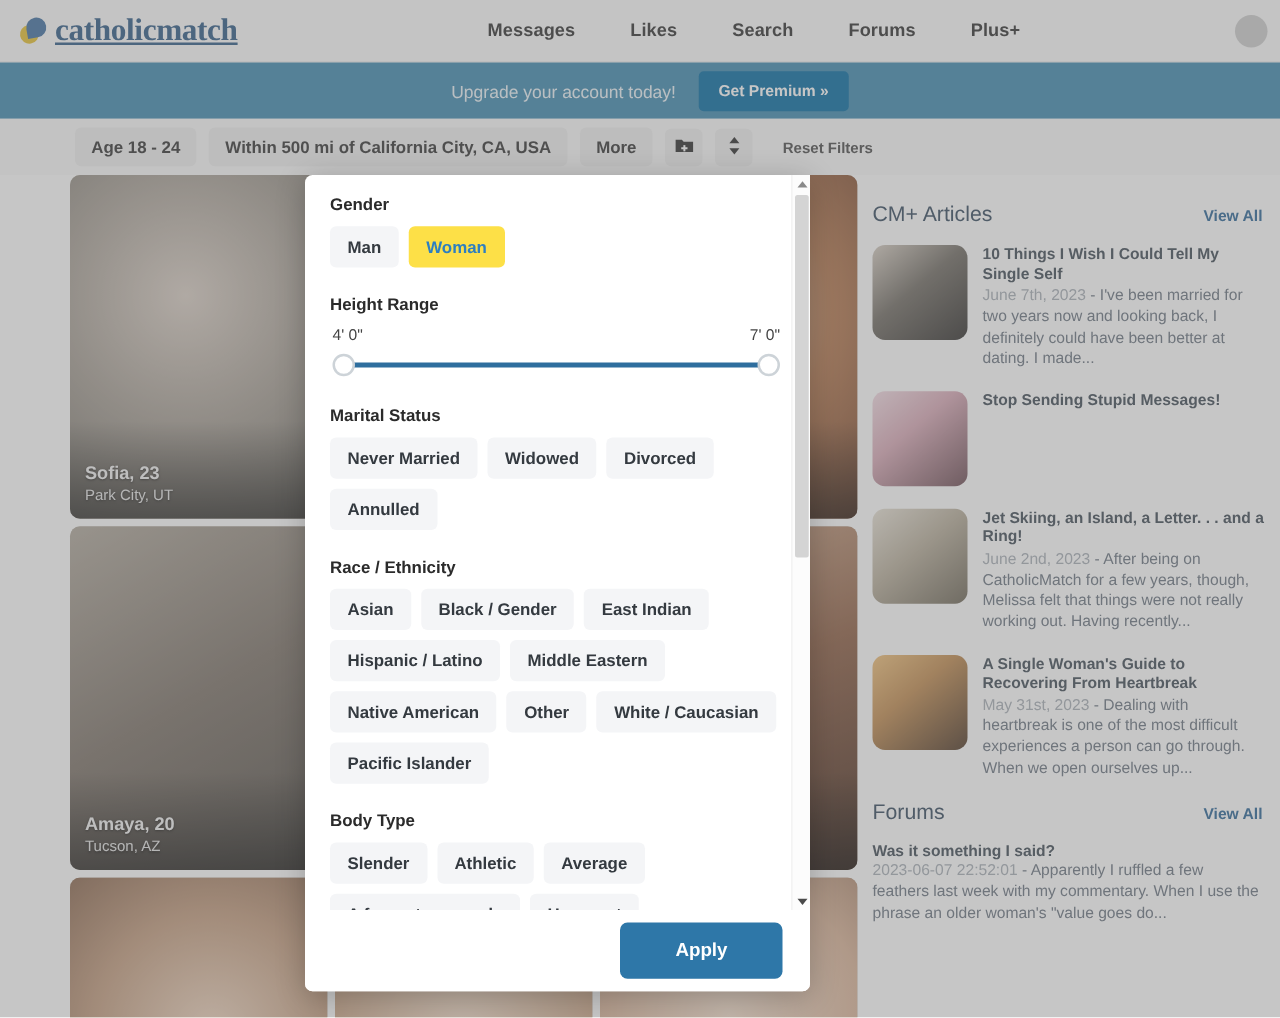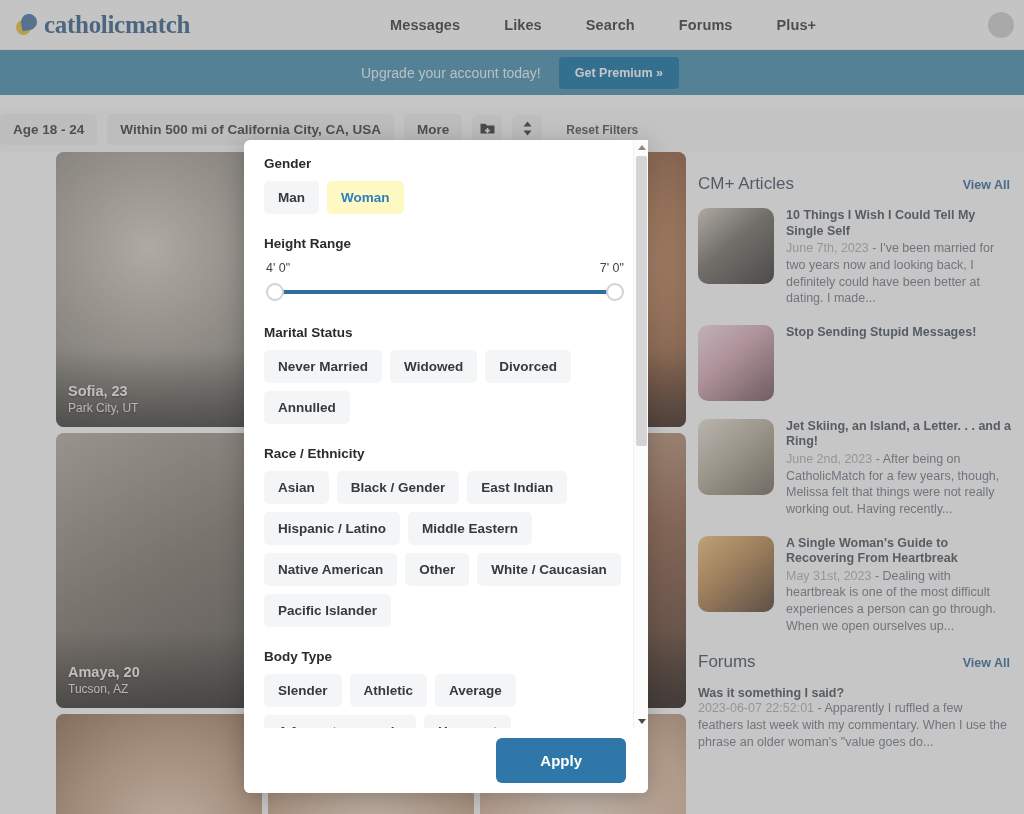--- a/index.html
+++ b/index.html
@@ -35,20 +35,21 @@
   }
   .brand-mark .c-gold {
     position:absolute; left:2px; top:7px; width:15px; height:15px;
     background:#e6c02f; border-radius: 50% 0 50% 50%;
     transform: rotate(-10deg);
   }
   .brand-text {
     font-family: "Liberation Serif", serif;
     font-size: 25px; font-weight: 700; color: #2e5a85;
     letter-spacing: -0.3px;
+    text-decoration: underline;
   }
   .navlinks { display:flex; gap: 44px; margin-left: 200px; }
   .navlink {
     font-size: 14.5px; font-weight: 700; color: #2f2f2f;
     cursor: pointer; letter-spacing: .1px;
   }
   .nav-right { margin-left:auto; padding-right: 10px; display:flex; align-items:center; gap:10px;}
   .nav-avatar { width: 26px; height:26px; border-radius:50%; background:#cdcdcd; }
 
   
@@ -60,21 +61,21 @@
   .promo-text { color:#eaf3f8; font-size: 14px; }
   .promo-btn {
     background:#0369a1; color:#ffffff; font-size: 12.5px; font-weight:700;
     border:none; border-radius: 4px; padding: 9px 16px; cursor:pointer;
   }
 
   
   .filterbar {
     position: relative; z-index: 5;
     height: 45px; background:#fafafa;
-    display:flex; align-items:center; gap: 10px; margin-top: 12px;
+    display:flex; align-items:center; padding-left: 60px; gap: 10px;
   }
   .fchip {
     background:#efefef; border:none; border-radius: 5px;
     padding: 8px 13px; font-size: 13.5px; font-weight:700; color:#333;
     cursor:pointer; white-space: nowrap;
   }
   .ficon {
     background:#efefef; border:none; border-radius: 5px;
     width: 30px; height: 30px; cursor:pointer;
     display:flex; align-items:center; justify-content:center;
@@ -161,21 +162,21 @@
     padding: 16px 22px 0 20px;
   }
   .sec-title { font-size: 13.5px; font-weight: 700; color:#2b2b2b; margin-bottom: 10px; }
   .sec { margin-bottom: 22px; }
   .chips { display:flex; flex-wrap: wrap; gap: 8px; }
   .chip {
     background:#f4f5f7; border:none; border-radius: 5px;
     padding: 9px 14px; font-size: 13.5px; font-weight: 700; color:#343a40;
     cursor: pointer; white-space: nowrap;
   }
-  .chip.selected { background:#fef9c3; color:#2d7fc1; }
+  .chip.selected { background:#fde047; color:#2d7fc1; }
 
   .range-labels {
     display:flex; justify-content: space-between;
     font-size: 12.5px; color:#444; margin-bottom: 6px; padding: 0 2px;
   }
   .slider { position: relative; height: 22px; margin: 0 2px; }
   .slider .track {
     position:absolute; left: 10px; right: 10px; top: 9px; height: 4px;
     background:#2e6e9e; border-radius: 2px;
   }

